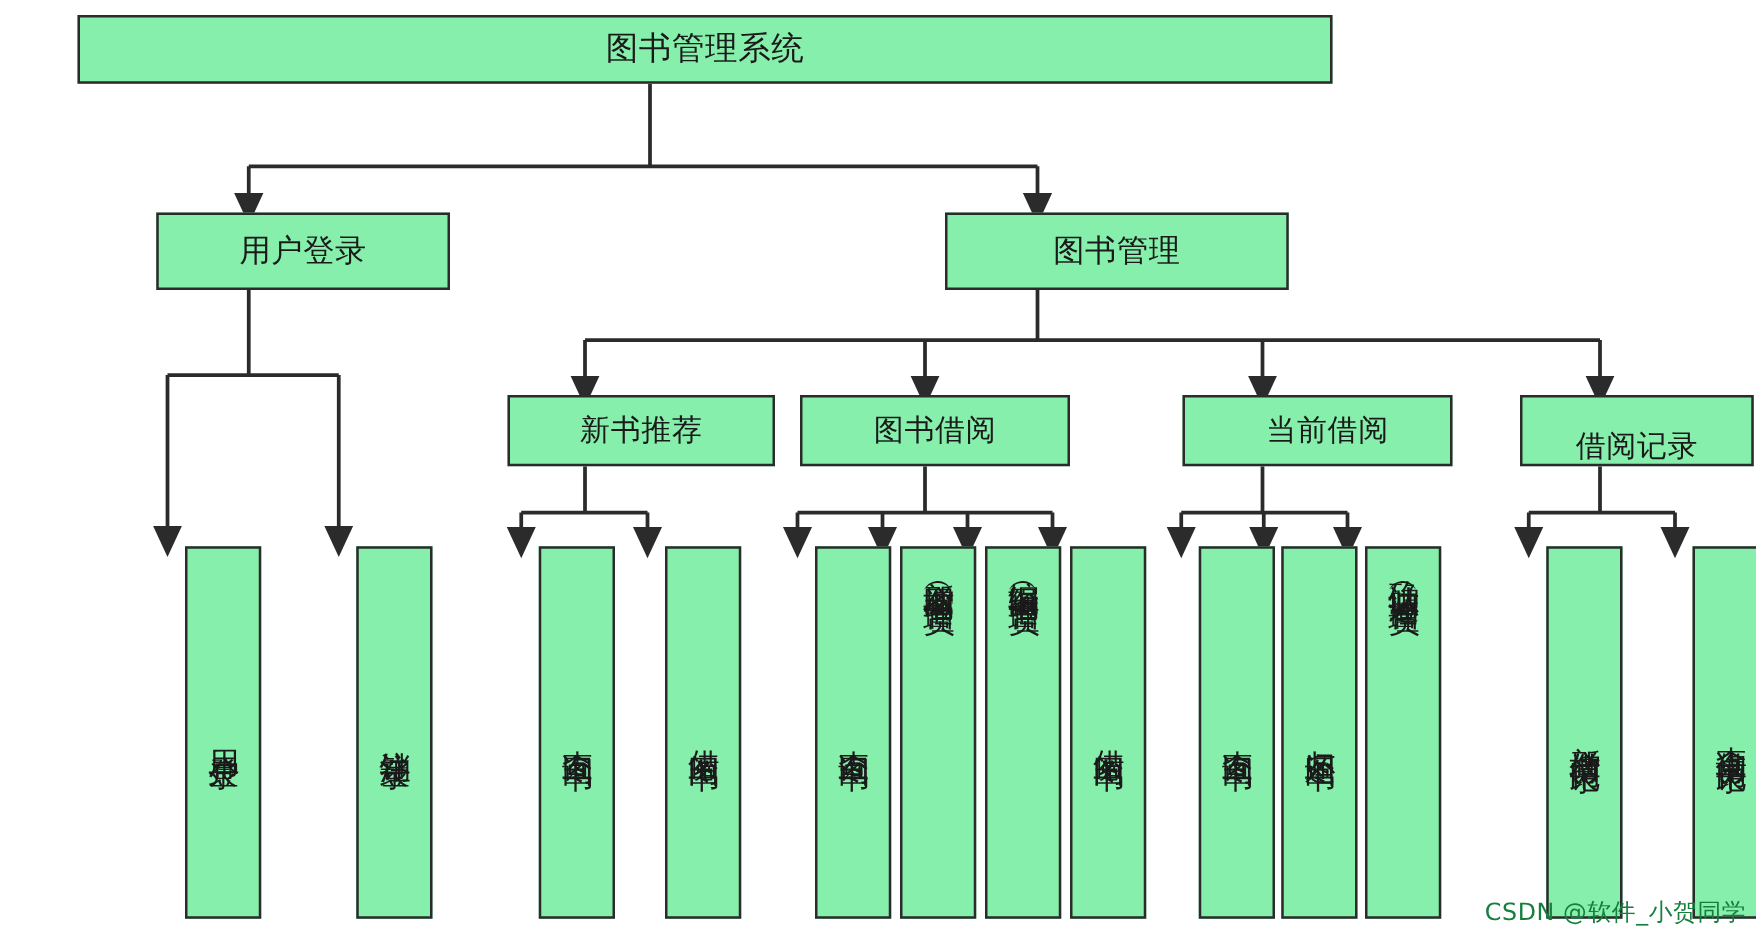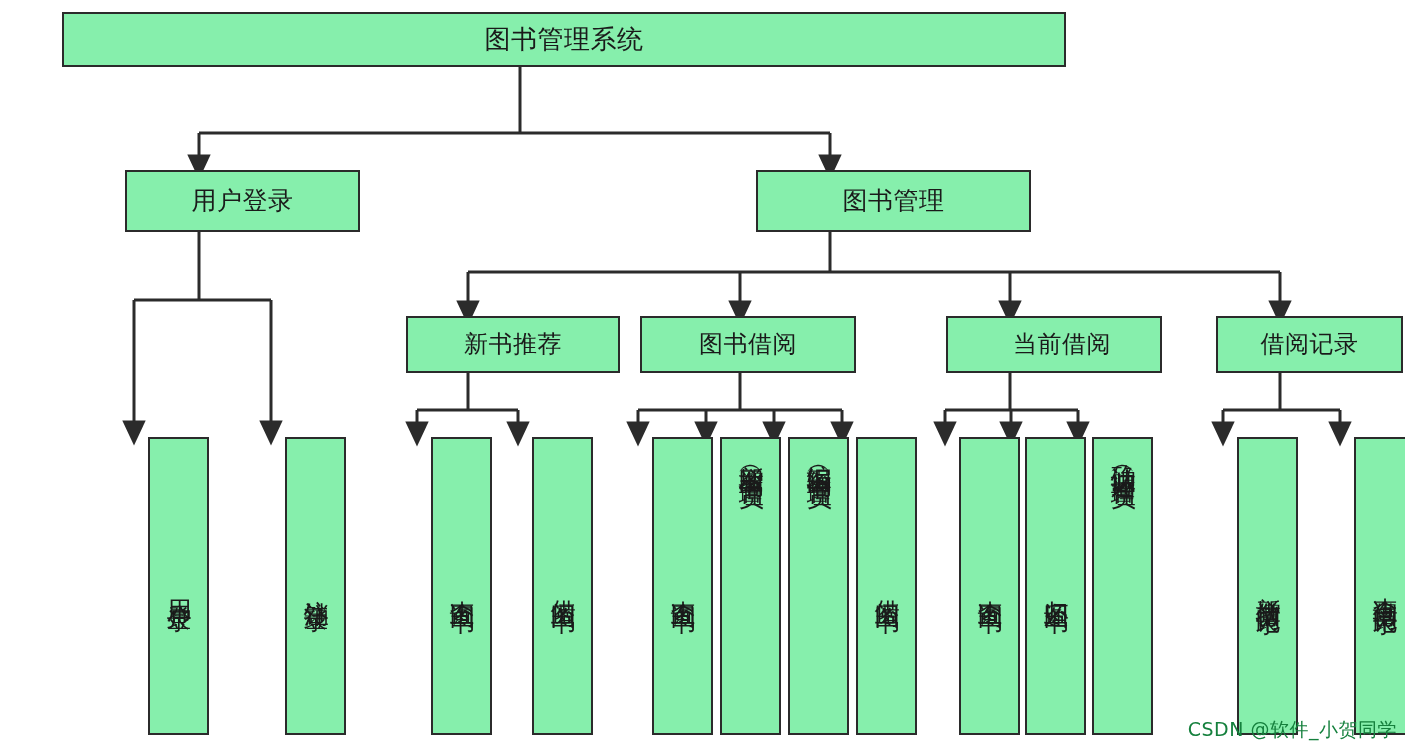--- a/index.html
+++ b/index.html
@@ -148,21 +148,21 @@
 
   <div class="node horiz lvl3" style="left:362px; top:316px; width:214px; height:57px;">
     <span class="node-label">新书推荐</span>
   </div>
   <div class="node horiz lvl3" style="left:596px; top:316px; width:216px; height:57px;">
     <span class="node-label">图书借阅</span>
   </div>
   <div class="node horiz lvl3" style="left:902px; top:316px; width:216px; height:57px;padding-left:16px;">
     <span class="node-label">当前借阅</span>
   </div>
-  <div class="node horiz lvl3" style="left:1172px; top:316px; width:187px; height:57px;">
+  <div class="node horiz lvl3" style="left:1172px; top:316px; width:187px; height:57px;align-items:flex-end;">
     <span class="node-label">借阅记录</span>
   </div>
 
   <div class="node vert" style="left:104px; top:437px; width:61px; height:298px;">
     <span class="node-label">用户登录</span>
   </div>
   <div class="node vert" style="left:241px; top:437px; width:61px; height:298px;">
     <span class="node-label">注销登录</span>
   </div>
 

